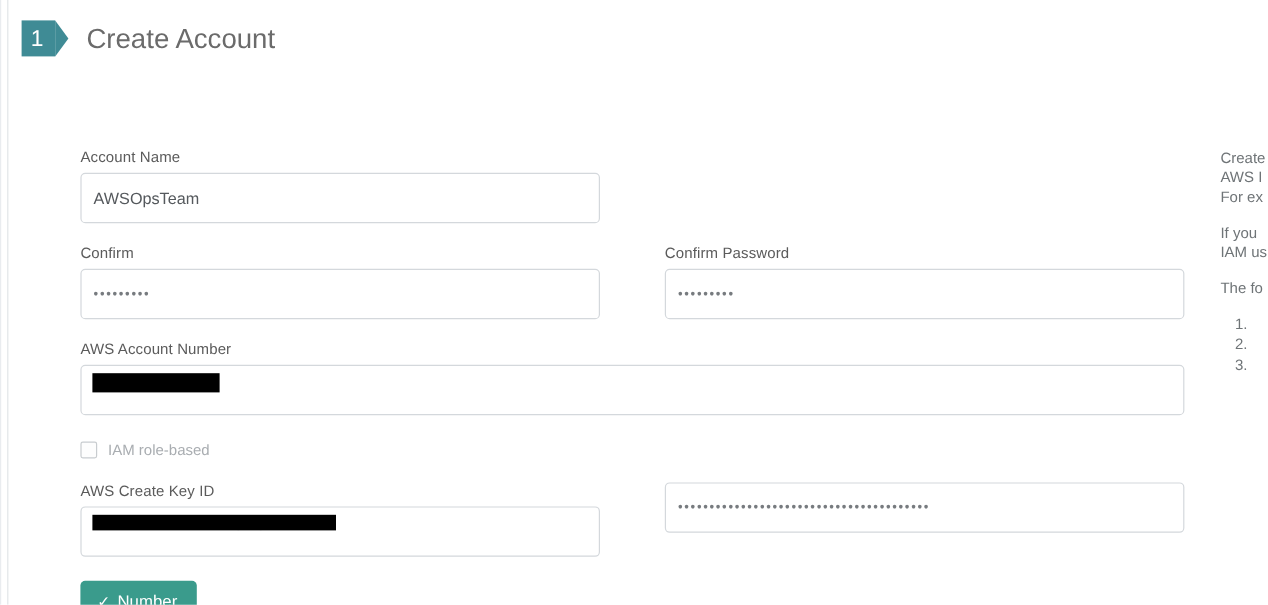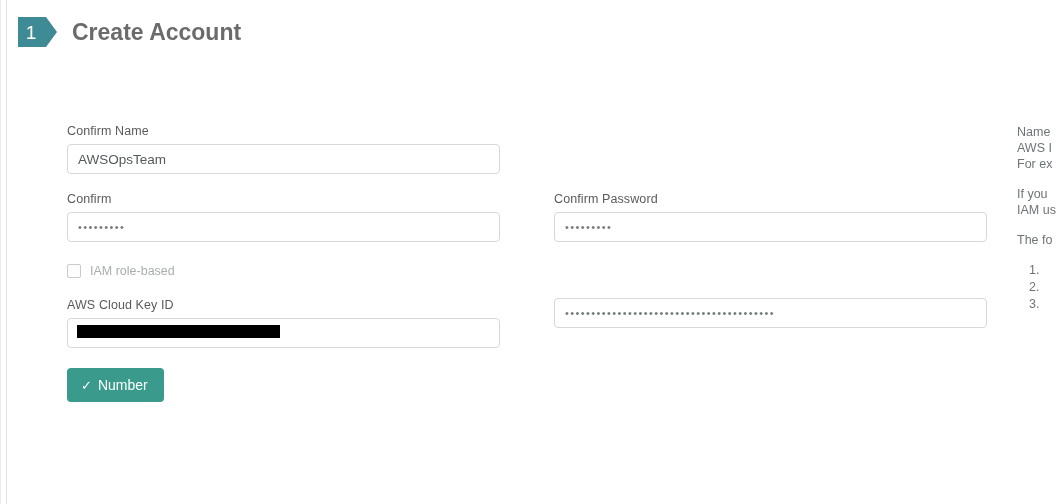--- a/index.html
+++ b/index.html
@@ -53,21 +53,21 @@
     left: 28px; top: 0;
     width: 0; height: 0;
     border-top: 15px solid transparent;
     border-bottom: 15px solid transparent;
     border-left: 11px solid #3f8b95;
   }
   .step-title {
     margin-left: 26px;
     font-size: 23px;
     color: #6b6b6b;
-    font-weight: 700;
+    font-weight: 400;
     white-space: nowrap;
   }
 
   
   .form-area {
     position: absolute;
     left: 67px; top: 124px;
     width: 920px;
   }
   .form-row {
@@ -82,21 +82,21 @@
   .field-label {
     display: block;
     font-size: 12.5px;
     color: #5b5b5b;
     margin-bottom: 6px;
     letter-spacing: .1px;
   }
   .field-input {
     position: relative;
     width: 100%;
-    height: 30px;
+    height: 42px;
     border: 1px solid #d4d8dc;
     border-radius: 4px;
     background: #ffffff;
     display: flex;
     align-items: center;
     padding: 0 10px;
     font-size: 13.5px;
     color: #55595d;
     overflow: hidden;
     white-space: nowrap;
@@ -189,67 +189,75 @@
       <span>1</span>
       <span class="step-badge-arrow"></span>
     </div>
     <div class="step-title">Create Account</div>
   </div>
 
   <div class="form-area">
 
     <div class="form-row">
       <div class="field">
-        <label class="field-label">Confirm Name</label>
+        <label class="field-label">Account Name</label>
         <div class="field-input" placeholder="">AWSOpsTeam</div>
       </div>
       <div class="field">
       </div>
     </div>
 
     <div class="form-row">
       <div class="field">
         <label class="field-label">Confirm</label>
         <div class="field-input mask">•••••••••</div>
       </div>
       <div class="field">
         <label class="field-label">Confirm Password</label>
         <div class="field-input mask">•••••••••</div>
       </div>
     </div>
 
+    <div class="form-row">
+      <div class="field full">
+        <label class="field-label">AWS Account Number</label>
+        <div class="field-input">
+          <span class="redaction acct"></span>
+        </div>
+      </div>
+    </div>
 
     <div class="check-row">
       <span class="checkbox-box"></span>
       <span class="check-label">IAM role-based</span>
     </div>
 
     <div class="form-row">
       <div class="field">
-        <label class="field-label">AWS Cloud Key ID</label>
+        <label class="field-label">AWS Create Key ID</label>
         <div class="field-input">
           <span class="ghost-text">AKIAIAHEHFHTH4GTGHA</span>
           <span class="redaction akid"></span>
         </div>
       </div>
       <div class="field">
         <div class="field-input mask">••••••••••••••••••••••••••••••••••••••••</div>
       </div>
     </div>
 
     <button class="create-button">
       <span class="check-glyph">✓</span>
       <span>Number</span>
     </button>
 
   </div>
 
   <div class="help-panel">
     <p class="help-para">
-      <span>Name</span><br>
+      <span>Create</span><br>
       <span>AWS I</span><br>
       <span>For ex</span>
     </p>
     <p class="help-para">
       <span>If you</span><br>
       <span>IAM us</span>
     </p>
     <p class="help-para">The fo</p>
     <ol class="help-list">
       <li></li>

